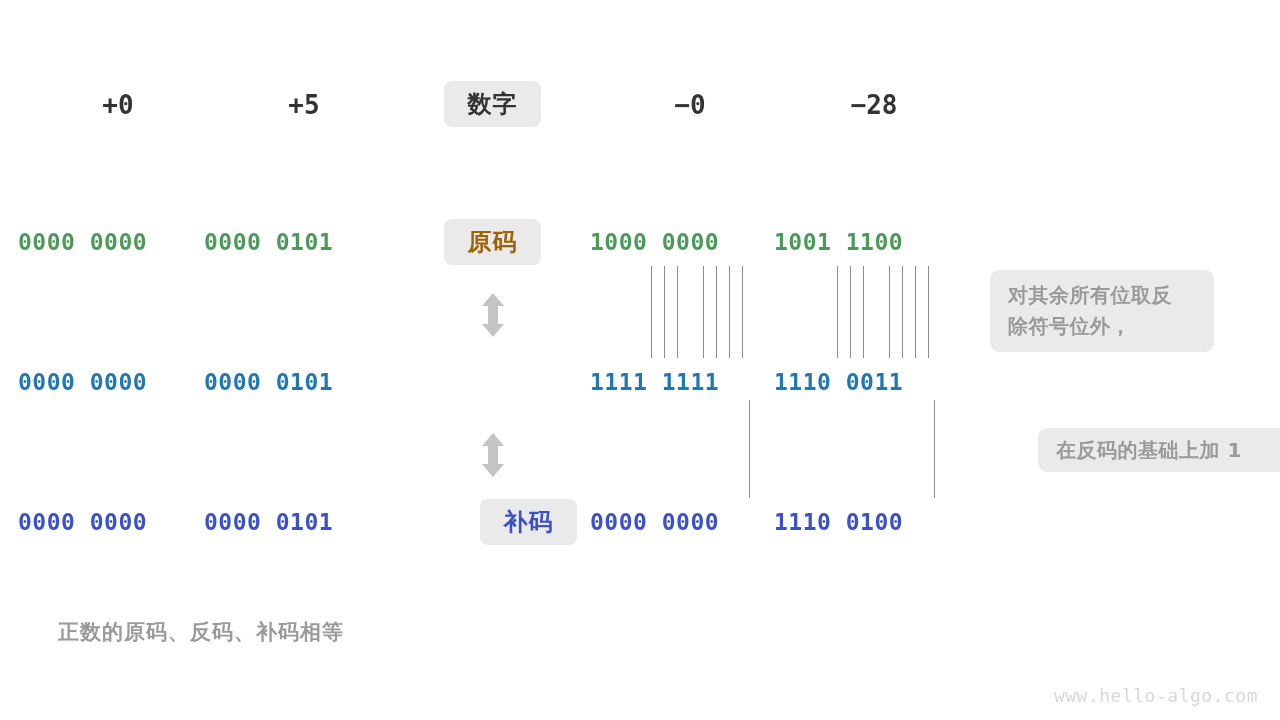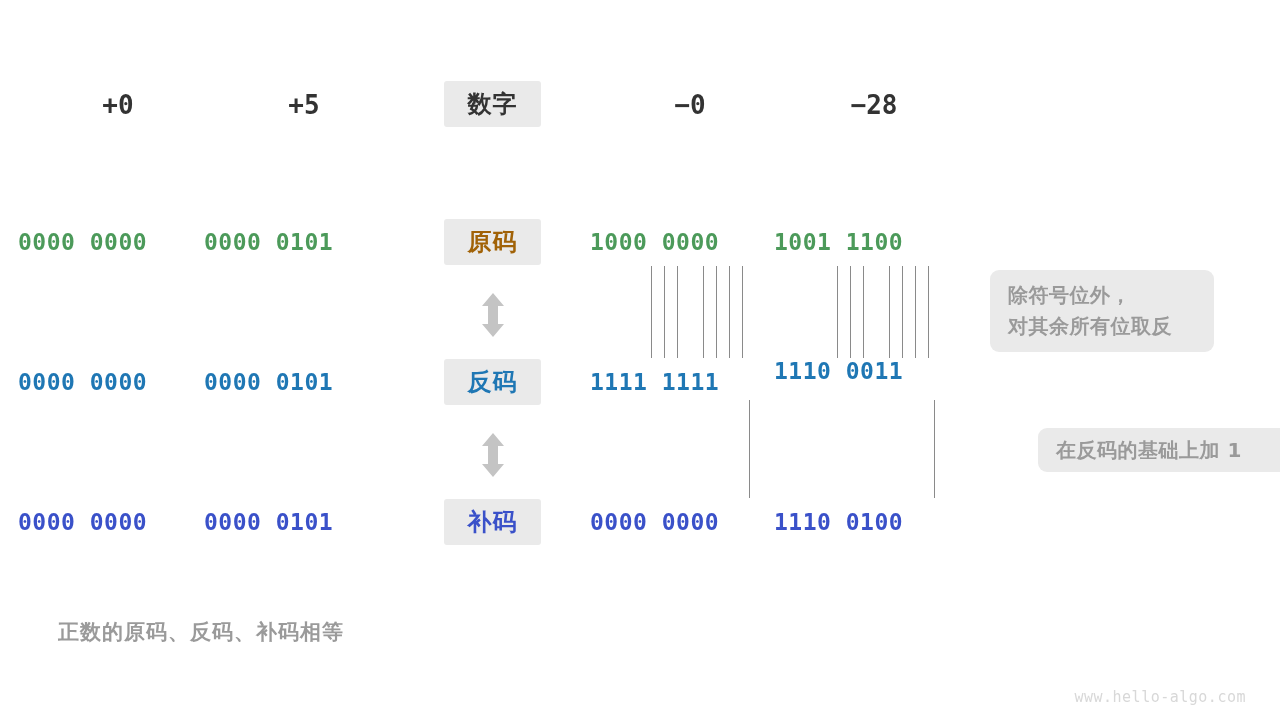--- a/index.html
+++ b/index.html
@@ -45,33 +45,33 @@
     letter-spacing: 0.5px;
   }
   .bits.c-green  { color: #4C9A5A; }
   .bits.c-blue   { color: #1F77B4; }
   .bits.c-indigo { color: #3A51C9; }
 
   
   .pill {
     position: absolute;
     background: #EAEAEA;
-    border-radius: 3px;
+    border-radius: 8px;
     display: flex;
     align-items: center;
     justify-content: center;
     font-size: 24px;
     font-weight: bold;
     font-family: "DejaVu Sans", sans-serif;
     letter-spacing: 1px;
   }
   .pill.t-dark   { color: #333333; }
   .pill.t-green  { color: #a16207; }
   .pill.t-blue   { color: #1F77B4; }
-  .pill.t-indigo { color: #3A51C9; }
+  .pill.t-indigo { color: #3A51C9; margin-left: 36px; }
 
   
   .note {
     position: absolute;
     background: #EAEAEA;
     border-radius: 9px;
     color: #9A9A9A;
     font-size: 20px;
     font-weight: bold;
     font-family: "DejaVu Sans", sans-serif;
@@ -91,24 +91,24 @@
     font-size: 21px;
     font-weight: bold;
     font-family: "DejaVu Sans", sans-serif;
     letter-spacing: 1px;
     white-space: nowrap;
   }
 
   
   .watermark {
     position: absolute;
-    right: 34px;
+    right: 22px;
     bottom: 14px;
     color: #D8D8D8;
-    font-size: 15px;
+    font-size: 18px;
     font-family: "DejaVu Sans Mono", "Liberation Mono", monospace;
     letter-spacing: 0.5px;
   }
 
   
   .tick {
     position: absolute;
     width: 1px;
     background: #8A8A8A;
   }
@@ -125,21 +125,20 @@
     <div class="abs num-label" style="left:18px; top:90px; width:200px;">+0</div>
     <div class="abs num-label" style="left:204px; top:90px; width:200px;">+5</div>
     <div class="abs num-label" style="left:590px; top:90px; width:200px;">−0</div>
     <div class="abs num-label" style="left:774px; top:90px; width:200px;">−28</div>
   </div>
 
   <div class="pill t-dark" style="left:444px; top:81px; width:97px; height:46px;">数字</div>
 
   <div class="pill t-green" style="left:444px; top:219px; width:97px; height:46px;">原码</div>
 
-  <div class="pill t-blue" style="left:444px; top:359px; width:97px; height:46px;">反码</div>
 
   <div class="pill t-indigo" style="left:444px; top:499px; width:97px; height:46px;">补码</div>
 
   <svg class="dbl-arrow" style="left:478px; top:291px;" width="30" height="48" viewBox="0 0 30 48">
     <path d="M15 2 L26 15 L20 15 L20 33 L26 33 L15 46 L4 33 L10 33 L10 15 L4 15 Z" fill="#C4C4C4"></path>
   </svg>
 
   <svg class="dbl-arrow" style="left:478px; top:431px;" width="30" height="48" viewBox="0 0 30 48">
     <path d="M15 2 L26 15 L20 15 L20 33 L26 33 L15 46 L4 33 L10 33 L10 15 L4 15 Z" fill="#C4C4C4"></path>
   </svg>
@@ -148,21 +147,21 @@
     <div class="abs bits c-green" style="left:18px; top:229px; width:200px;">0000 0000</div>
     <div class="abs bits c-green" style="left:204px; top:229px; width:200px;">0000 0101</div>
     <div class="abs bits c-green" style="left:590px; top:229px; width:200px;">1000 0000</div>
     <div class="abs bits c-green" style="left:774px; top:229px; width:200px;">1001 1100</div>
   </div>
 
   <div>
     <div class="abs bits c-blue" style="left:18px; top:369px; width:200px;">0000 0000</div>
     <div class="abs bits c-blue" style="left:204px; top:369px; width:200px;">0000 0101</div>
     <div class="abs bits c-blue" style="left:590px; top:369px; width:200px;">1111 1111</div>
-    <div class="abs bits c-blue" style="left:774px; top:358px; width:200px;">1110 0011</div>
+    <div class="abs bits c-blue" style="left:774px; top:369px; width:200px;">1110 0011</div>
   </div>
 
   <div>
     <div class="abs bits c-indigo" style="left:18px; top:509px; width:200px;">0000 0000</div>
     <div class="abs bits c-indigo" style="left:204px; top:509px; width:200px;">0000 0101</div>
     <div class="abs bits c-indigo" style="left:590px; top:509px; width:200px;">0000 0000</div>
     <div class="abs bits c-indigo" style="left:774px; top:509px; width:200px;">1110 0100</div>
   </div>
 
   <div>
@@ -182,22 +181,22 @@
     <div class="tick" style="left:915px; top:266px; height:92px;"></div>
     <div class="tick" style="left:928px; top:266px; height:92px;"></div>
   </div>
 
   <div>
     <div class="tick" style="left:749px; top:400px; height:98px;"></div>
     <div class="tick" style="left:934px; top:400px; height:98px;"></div>
   </div>
 
   <div class="note" style="left:990px; top:270px; width:224px; height:82px;">
+    <span>对其余所有位取反</span>
     <span>除符号位外，</span>
-    <span>对其余所有位取反</span>
   </div>
 
   <div class="note" style="left:1038px; top:428px; width:254px; height:44px;">
     <span>在反码的基础上加 1</span>
   </div>
 
   <div class="caption" style="left:58px; top:618px;">正数的原码、反码、补码相等</div>
 
 
   <div class="watermark">www.hello-algo.com</div>

